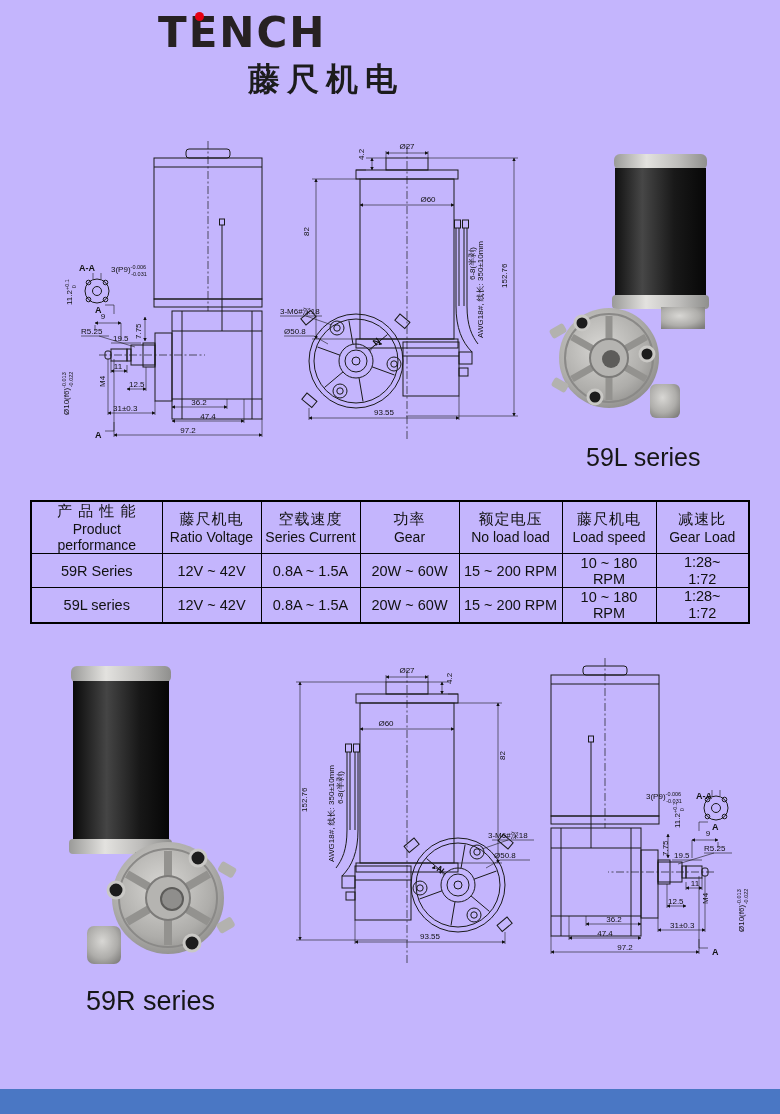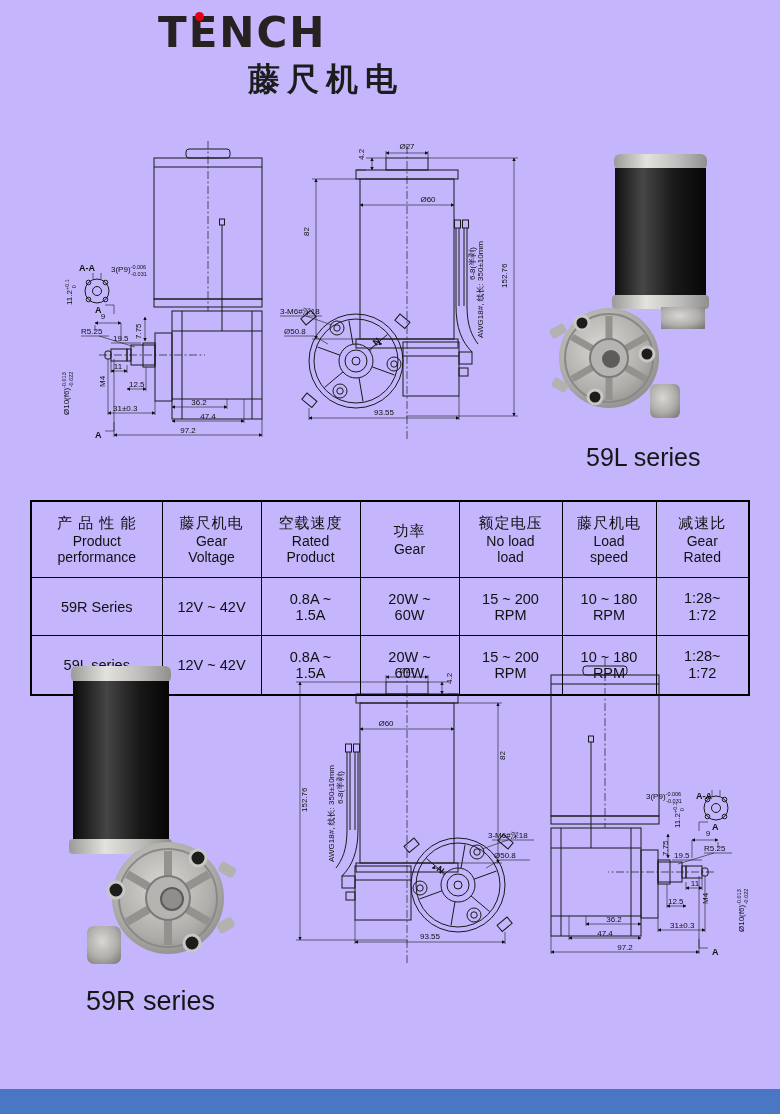--- a/index.html
+++ b/index.html
@@ -18,21 +18,21 @@
   svg.dwg .geo .dl{stroke-width:.6}
   svg.dwg .geo .thick{stroke-width:3.5}
   text.dim{font:8px "Liberation Sans",sans-serif;fill:#111;stroke:none}
   text.dimb{font:bold 9px "Liberation Sans",sans-serif;fill:#111}
   text.dim .tol{font-size:5.5px}
   text.mid{text-anchor:middle}
   
   table.spec{position:absolute;left:30px;top:500px;width:718px;border-collapse:collapse;
              table-layout:fixed;border:2px solid #000}
   table.spec th,table.spec td{border:1px solid #000;text-align:center;vertical-align:middle;
-             font-size:14.5px;padding:12px}
+             font-size:14.5px;padding:0}
   table.spec th{height:44px;font-weight:400}
   table.spec td{height:31px}
   table.spec .cn{font-size:15px;letter-spacing:1px}
   table.spec .en{font-size:14px}
   .ratio{white-space:pre-line;line-height:1.15}
   
   .photo-label{position:absolute;font-size:25px;color:#161616}
   .label-l{left:586px;top:443px}
   .label-r{left:86px;top:986px;font-size:27px}
   
@@ -274,41 +274,41 @@
         <col style="width:93px">
     </colgroup>
     <thead>
       <tr>
         <th>
             <div class="cn">产 品 性 能</div>
             <div class="en">Product performance</div>
           </th>
         <th>
             <div class="cn">藤尺机电</div>
-            <div class="en">Gear Voltage</div>
+            <div class="en">Ratio Voltage</div>
           </th>
         <th>
             <div class="cn">空载速度</div>
-            <div class="en">Rated Product</div>
+            <div class="en">Series Current</div>
           </th>
         <th>
             <div class="cn">功率</div>
             <div class="en">Gear</div>
           </th>
         <th>
             <div class="cn">额定电压</div>
             <div class="en">No load load</div>
           </th>
         <th>
             <div class="cn">藤尺机电</div>
             <div class="en">Load speed</div>
           </th>
         <th>
             <div class="cn">减速比</div>
-            <div class="en">Gear Rated</div>
+            <div class="en">Gear Load</div>
           </th>
       </tr>
     </thead>
     <tbody>
       <tr>
         <td>59R Series</td>
         <td>12V ~ 42V</td>
         <td>0.8A ~ 1.5A</td>
         <td>20W ~ 60W</td>
         <td>15 ~ 200 RPM</td>

